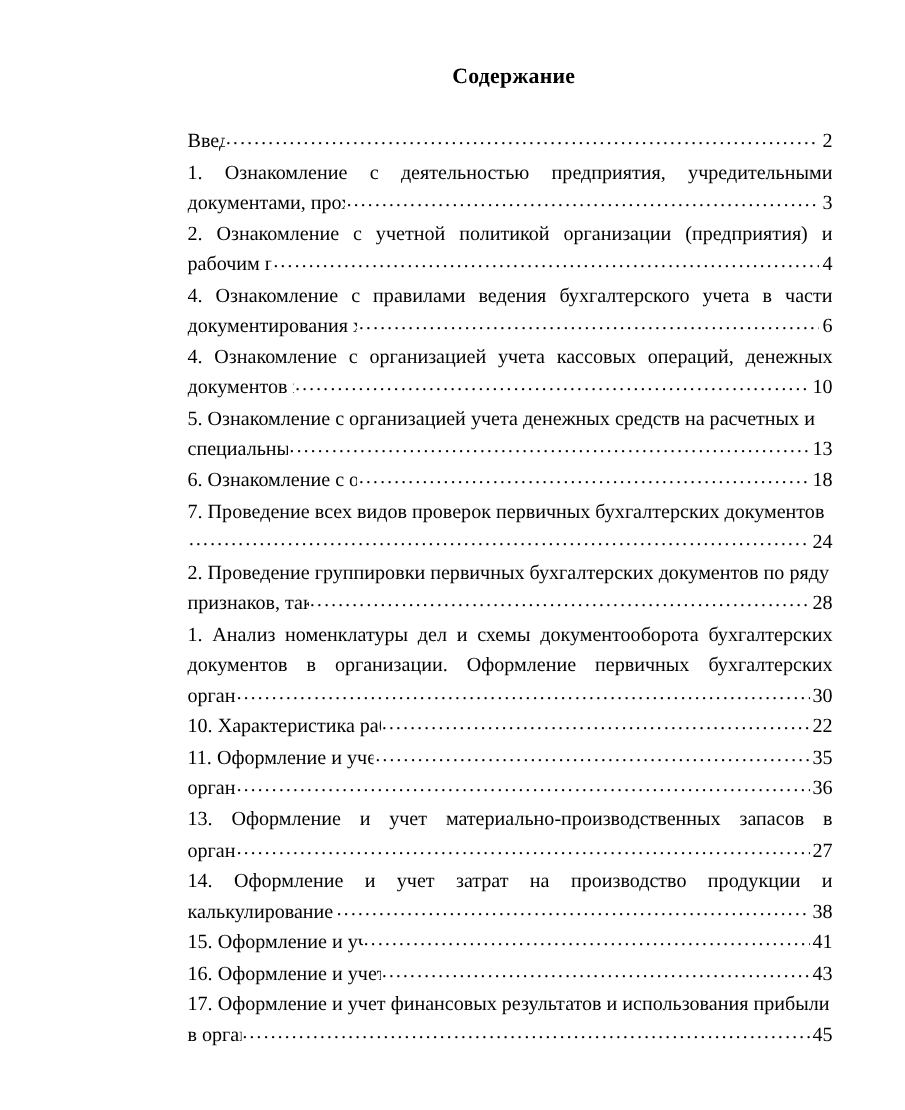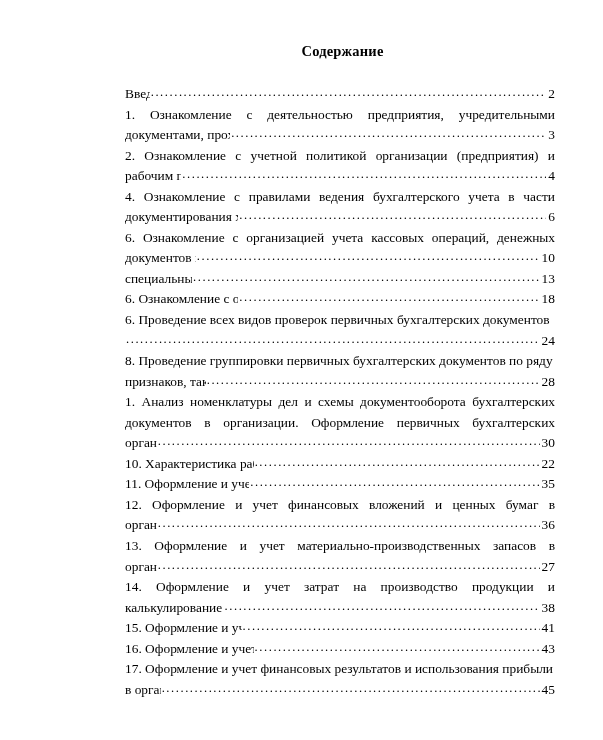--- a/index.html
+++ b/index.html
@@ -136,55 +136,58 @@
           <div class="just-block">4. Ознакомление с правилами ведения бухгалтерского учета в части</div>
         </div>
         <div class="leader-row">
           <span class="leader-label">документирования хозяйственных действий и операций</span>
           <span class="leader-fill"></span>
           <span class="leader-page">6</span>
         </div>
       </div>
       <div class="toc-entry">
         <div class="just-block">
-          <div class="just-block">6. Ознакомление с организацией учета кассовых операций, денежных</div>
+          <div class="just-block">4. Ознакомление с организацией учета кассовых операций, денежных</div>
         </div>
         <div class="leader-row">
           <span class="leader-label">документов и переводов в пути</span>
           <span class="leader-fill"></span>
           <span class="leader-page">10</span>
         </div>
       </div>
       <div class="toc-entry">
+        <div class="just-block last-left">
+          <div class="just-block last-left">5. Ознакомление с организацией учета денежных средств на расчетных и</div>
+        </div>
         <div class="leader-row">
           <span class="leader-label">специальных счетах в банках</span>
           <span class="leader-fill"></span>
           <span class="leader-page">13</span>
         </div>
       </div>
       <div class="toc-entry">
         <div class="leader-row">
           <span class="leader-label">6. Ознакомление с организацией учета основных средств</span>
           <span class="leader-fill"></span>
           <span class="leader-page">18</span>
         </div>
       </div>
       <div class="toc-entry">
         <div class="just-block last-left">
-          <div class="just-block last-left">6. Проведение всех видов проверок первичных бухгалтерских документов</div>
+          <div class="just-block last-left">7. Проведение всех видов проверок первичных бухгалтерских документов</div>
         </div>
         <div class="leader-row">
           <span class="leader-label"></span>
           <span class="leader-fill"></span>
           <span class="leader-page">24</span>
         </div>
       </div>
       <div class="toc-entry">
         <div class="just-block last-left">
-          <div class="just-block last-left">8. Проведение группировки первичных бухгалтерских документов по ряду</div>
+          <div class="just-block last-left">2. Проведение группировки первичных бухгалтерских документов по ряду</div>
         </div>
         <div class="leader-row">
           <span class="leader-label">признаков, таксировки и контировки</span>
           <span class="leader-fill"></span>
           <span class="leader-page">28</span>
         </div>
       </div>
       <div class="toc-entry">
         <div class="just-block">
           <div class="just-block">1. Анализ номенклатуры дел и схемы документооборота бухгалтерских</div>
@@ -204,23 +207,20 @@
         </div>
       </div>
       <div class="toc-entry">
         <div class="leader-row">
           <span class="leader-label">11. Оформление и учет долгосрочных инвестиций в организации</span>
           <span class="leader-fill"></span>
           <span class="leader-page">35</span>
         </div>
       </div>
       <div class="toc-entry">
-        <div class="just-block">
-          <div class="just-block">12. Оформление и учет финансовых вложений и ценных бумаг в</div>
-        </div>
         <div class="leader-row">
           <span class="leader-label">организации</span>
           <span class="leader-fill"></span>
           <span class="leader-page">36</span>
         </div>
       </div>
       <div class="toc-entry">
         <div class="just-block">
           <div class="just-block">13. Оформление и учет материально-производственных запасов в</div>
         </div>

